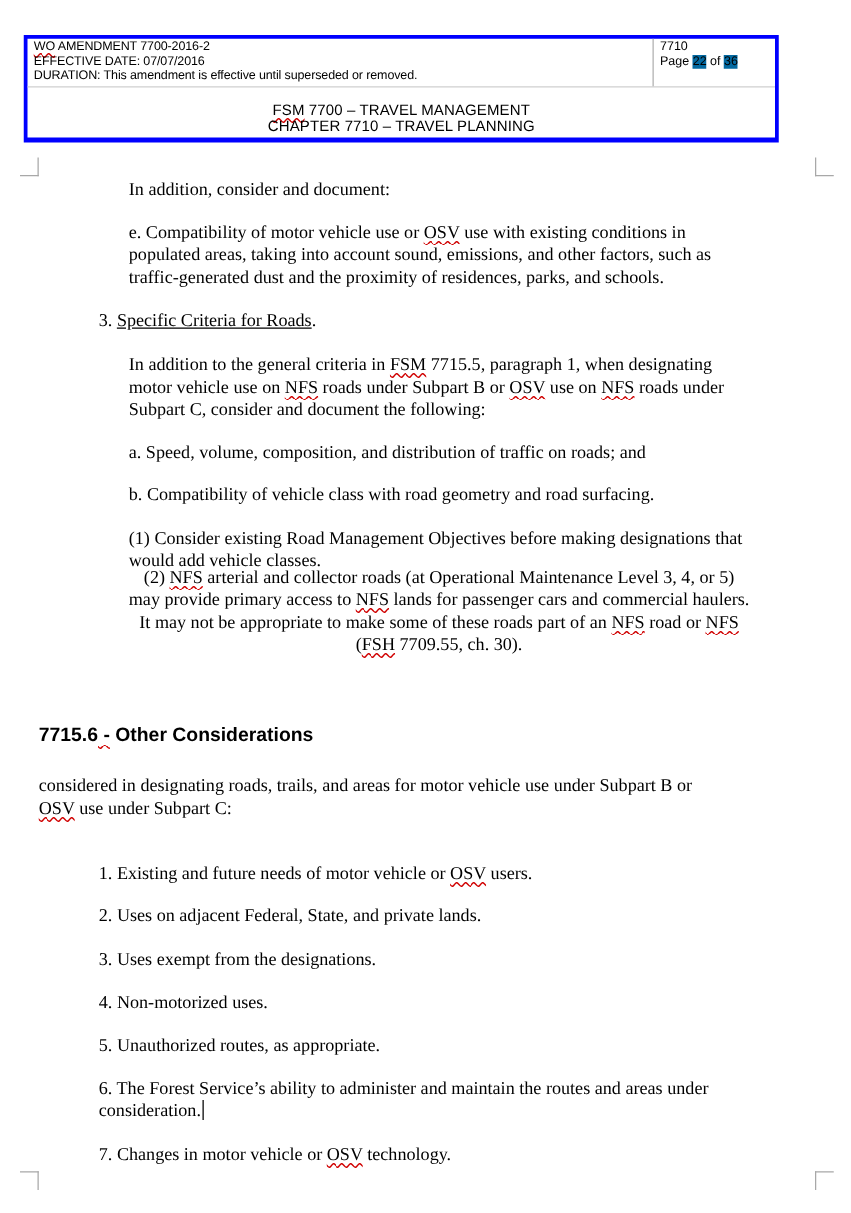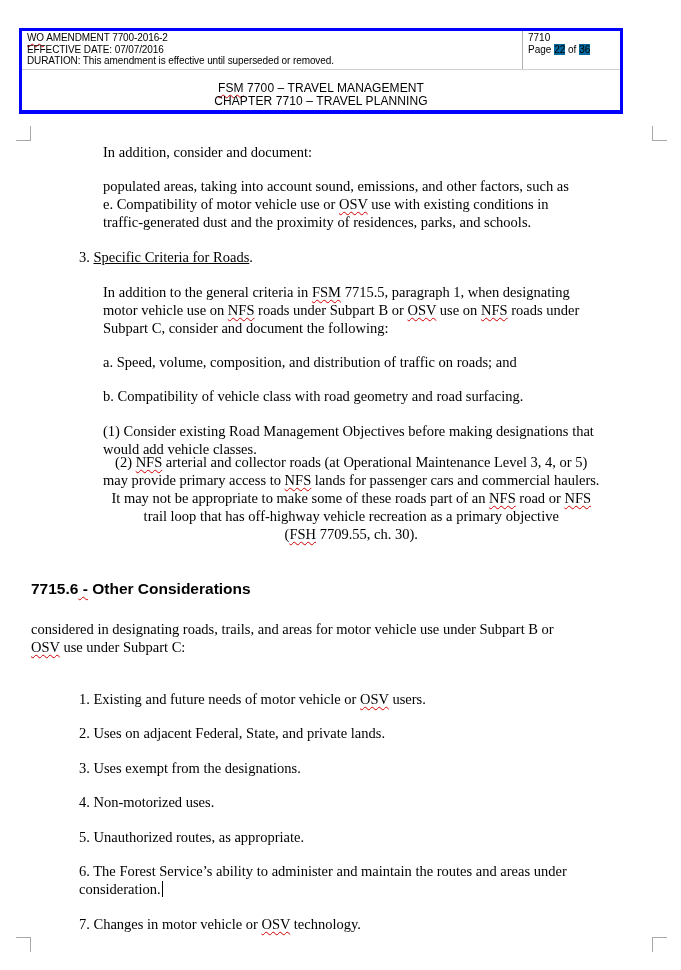--- a/index.html
+++ b/index.html
@@ -49,22 +49,22 @@
 </div>
 
 <div class="crop tl"></div>
 <div class="crop tr"></div>
 <div class="crop bl"></div>
 <div class="crop br"></div>
 
 <div class="p" style="left:103px; top:143px;">In addition, consider and document:</div>
 
 <div class="p" style="left:103px; top:177px;">
+  <div><span>e.  Compatibility of motor vehicle use or </span><span class="squig">OSV</span><span> use with existing conditions in</span></div>
   <div>populated areas, taking into account sound, emissions, and other factors, such as</div>
-  <div><span>e.  Compatibility of motor vehicle use or </span><span class="squig">OSV</span><span> use with existing conditions in</span></div>
   <div>traffic-generated dust and the proximity of residences, parks, and schools.</div>
 </div>
 
 <div class="p" style="left:79px; top:248px;">
   <span>3.  </span><span class="ul">Specific Criteria for Roads</span><span>.</span>
 </div>
 
 <div class="p" style="left:103px; top:283px;">
   <div><span>In addition to the general criteria in </span><span class="squig">FSM</span><span> 7715.5, paragraph 1, when designating</span></div>
   <div><span>motor vehicle use on </span><span class="squig">NFS</span><span> roads under Subpart B or </span><span class="squig">OSV</span><span> use on </span><span class="squig">NFS</span><span> roads under</span></div>
@@ -76,21 +76,20 @@
 
 <div class="p" style="left:103px; top:422px;">
   <div>(1) Consider existing Road Management Objectives before making designations that</div>
   <div>would add vehicle classes.</div>
 </div>
 
 <div class="p" style="left:103px; top:453px;text-align:center;">
   <div><span>(2) </span><span class="squig">NFS</span><span> arterial and collector roads (at Operational Maintenance Level 3, 4, or 5)</span></div>
   <div><span>may provide primary access to </span><span class="squig">NFS</span><span> lands for passenger cars and commercial haulers.</span></div>
   <div><span>It may not be appropriate to make some of these roads part of an </span><span class="squig">NFS</span><span> road or </span><span class="squig">NFS</span></div>
-  <div>trail loop that has off-highway vehicle recreation as a primary objective</div>
   <div><span>(</span><span class="squig">FSH</span><span> 7709.55, ch. 30).</span></div>
 </div>
 
 <div class="heading">
   <span>7715.6</span><span class="squig"> -</span><span> Other Considerations</span>
 </div>
 
 <div class="p" style="left:31px; top:620px;">
   <div>considered in designating roads, trails, and areas for motor vehicle use under Subpart B or</div>
   <div><span class="squig">OSV</span><span> use under Subpart C:</span></div>

